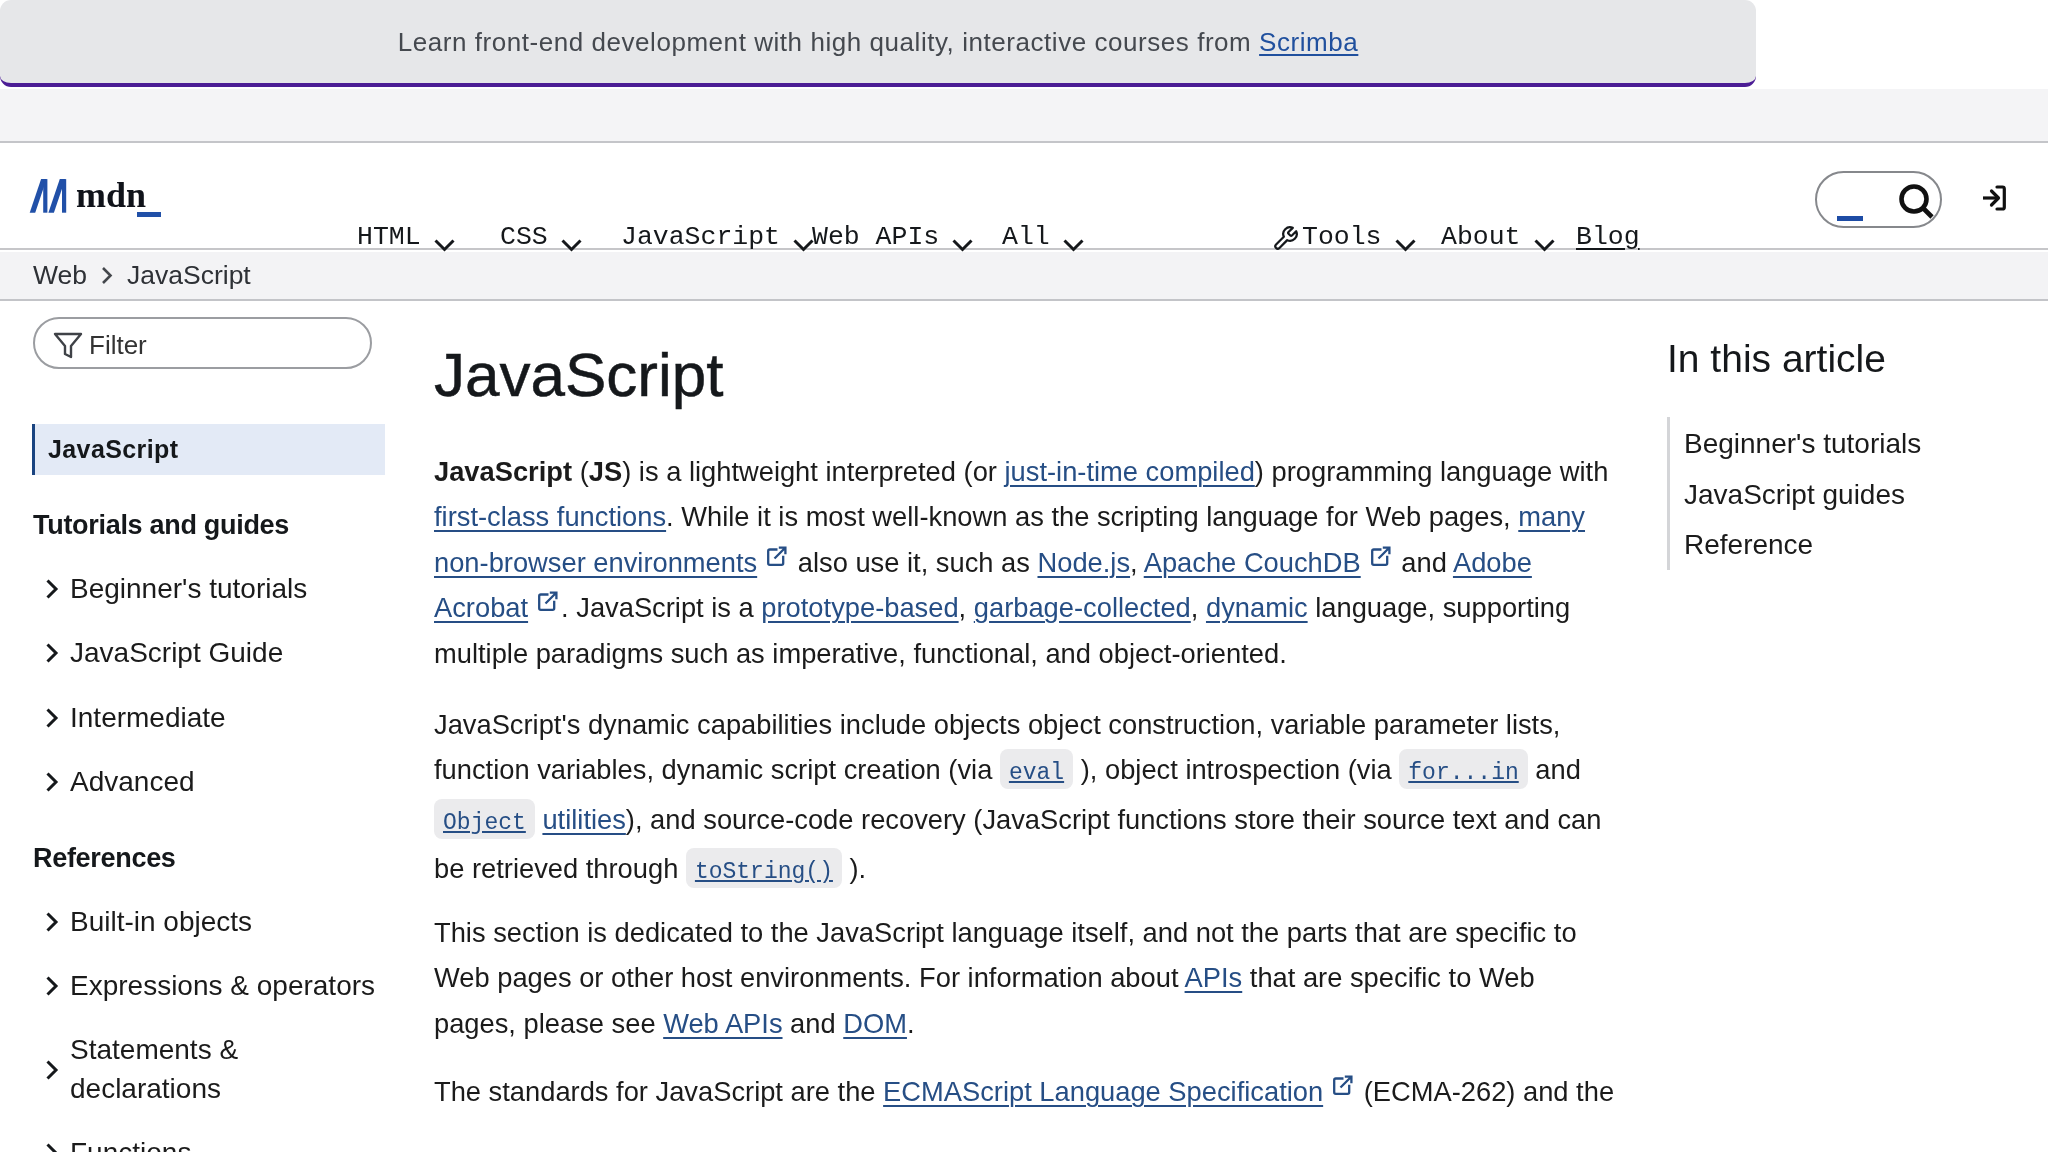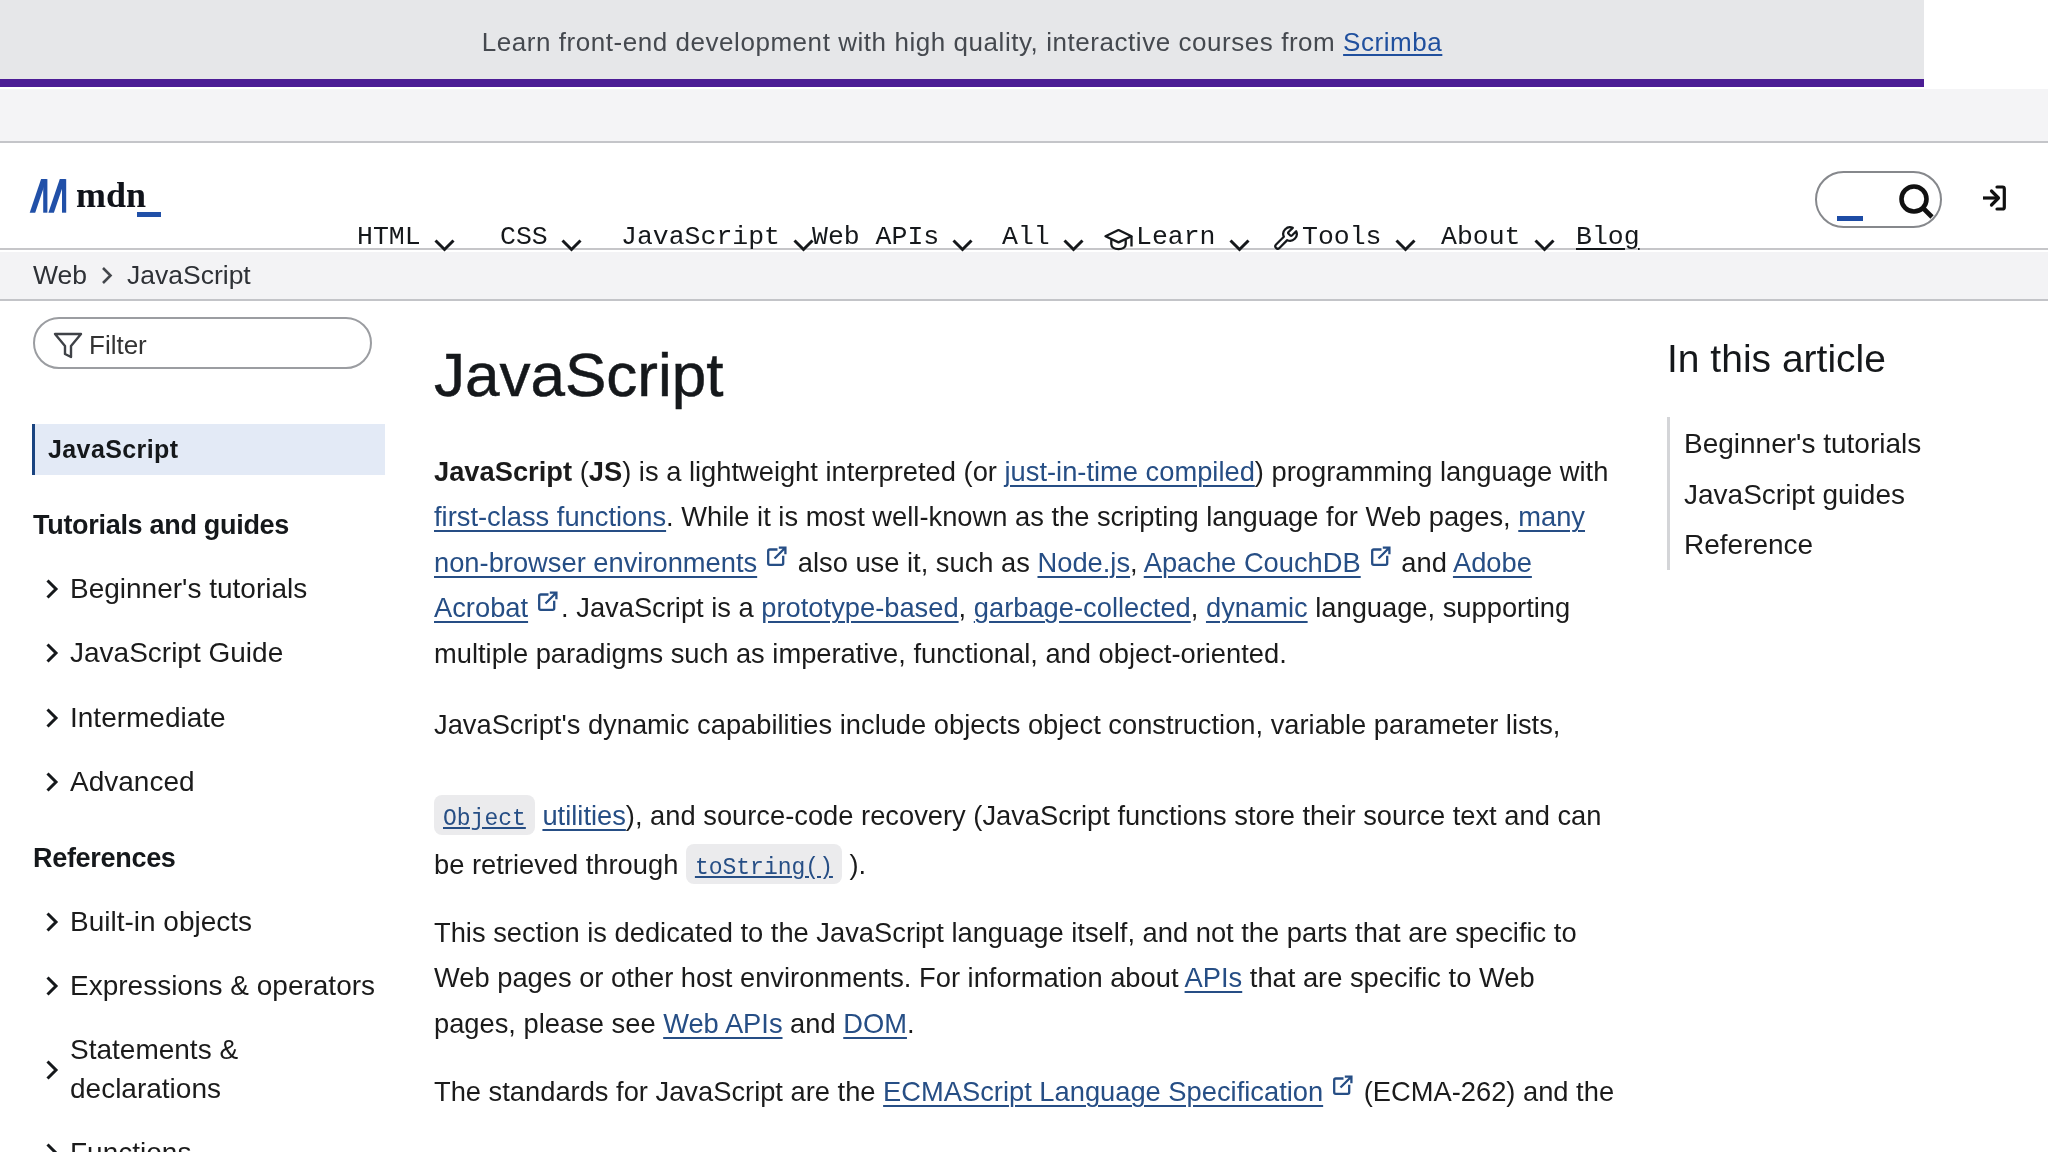--- a/index.html
+++ b/index.html
@@ -1,21 +1,21 @@
 <!DOCTYPE html>
 <html><head>
 <meta charset="utf-8">
 <style>
 * { margin:0; padding:0; box-sizing:border-box; }
 html,body { width:2048px; height:1152px; overflow:hidden; background:#fff; }
 body { font-family:"Liberation Sans", sans-serif; color:#1b1b1b; position:relative; filter:brightness(1); }
 a { text-decoration:none; color:inherit; }
 
 
-.band1 { position:absolute; left:0; top:0; width:1924px; height:87px; background:#e6e7e9; border-bottom:8px solid #4c1d95; }
+.band1 { position:absolute; left:0; top:0; width:1756px; height:87px; background:#e6e7e9; border-bottom:4px solid #4c1d95;border-radius:11px; }
 .band1 .txt { position:absolute; left:0; right:0; top:0; height:85px; display:flex; align-items:center; justify-content:center; font-size:26px; letter-spacing:0.55px; color:#45494f; }
 .band1 a { color:#20509e; text-decoration:underline; text-underline-offset:3px; }
 .band2 { position:absolute; left:0; top:89px; width:2048px; height:54px; background:#f4f4f6; border-bottom:2px solid #c4c5c9; }
 
 
 .hdr { position:absolute; left:0; top:145px; width:2048px; height:105px; background:#fff; border-bottom:2px solid #c6c6c9; }
 .logo { position:absolute; left:29px; top:31px; width:140px; height:50px; }
 .navitem { position:absolute; top:4px; height:103px; display:flex; align-items:flex-end; font-size:26.5px; color:#15181b; white-space:nowrap;font-family:Liberation Mono, monospace; }
 .navitem svg.chev { margin-left:13px; }
 .navitem svg.pre { margin-right:3px; }
@@ -80,27 +80,20 @@
   <div class="navitem" style="left:500px;">CSS<svg class="chev" width="21" height="13" viewBox="0 0 21 13" fill="none">
         <path d="M1.5 1.5 L10.5 10.5 L19.5 1.5" stroke="#15181b" stroke-width="3"></path>
       </svg></div>
   <div class="navitem" style="left:621px;">JavaScript<svg class="chev" width="21" height="13" viewBox="0 0 21 13" fill="none">
         <path d="M1.5 1.5 L10.5 10.5 L19.5 1.5" stroke="#15181b" stroke-width="3"></path>
       </svg></div>
   <div class="navitem" style="left:812px;">Web APIs<svg class="chev" width="21" height="13" viewBox="0 0 21 13" fill="none">
         <path d="M1.5 1.5 L10.5 10.5 L19.5 1.5" stroke="#15181b" stroke-width="3"></path>
       </svg></div>
   <div class="navitem" style="left:1002px;">All<svg class="chev" width="21" height="13" viewBox="0 0 21 13" fill="none">
-        <path d="M1.5 1.5 L10.5 10.5 L19.5 1.5" stroke="#15181b" stroke-width="3"></path>
-      </svg></div>
-  <div class="navitem" style="left:1104px;"><svg class="pre" width="29" height="23" viewBox="0 0 29 23" fill="none">
-        <path d="M14.5 1 L27.5 7.2 L14.5 13.4 L1.5 7.2 Z" stroke="#15181b" stroke-width="2.3" stroke-linejoin="round"></path>
-        <path d="M27.5 7.2 V17.5" stroke="#15181b" stroke-width="2.3"></path>
-        <path d="M7.3 10.5 v4.8 c0 2.9 3.2 4.8 7.2 4.8 s7.2-1.9 7.2-4.8 v-4.8" stroke="#15181b" stroke-width="2.3"></path>
-      </svg>Learn<svg class="chev" width="21" height="13" viewBox="0 0 21 13" fill="none">
         <path d="M1.5 1.5 L10.5 10.5 L19.5 1.5" stroke="#15181b" stroke-width="3"></path>
       </svg></div>
   <div class="navitem" style="left:1272px;"><svg class="pre" width="27" height="27" viewBox="0 0 24 24" fill="none">
         <path d="M14.7 6.3a1 1 0 0 0 0 1.4l1.6 1.6a1 1 0 0 0 1.4 0l3.77-3.77a6 6 0 0 1-7.94 7.94l-6.91 6.91a2.12 2.12 0 0 1-3-3l6.91-6.91a6 6 0 0 1 7.94-7.94l-3.76 3.76z" stroke="#15181b" stroke-width="2" stroke-linejoin="round"></path>
       </svg>Tools<svg class="chev" width="21" height="13" viewBox="0 0 21 13" fill="none">
         <path d="M1.5 1.5 L10.5 10.5 L19.5 1.5" stroke="#15181b" stroke-width="3"></path>
       </svg></div>
   <div class="navitem" style="left:1441px;">About<svg class="chev" width="21" height="13" viewBox="0 0 21 13" fill="none">
         <path d="M1.5 1.5 L10.5 10.5 L19.5 1.5" stroke="#15181b" stroke-width="3"></path>
       </svg></div>
@@ -183,21 +176,21 @@
         </svg></span> and <a href="#">Adobe</a></span><br>
 <span id="p1l4"><a href="#">Acrobat</a><span class="ext"><svg width="24" height="24" viewBox="0 0 24 24" fill="none">
           <path d="M13.5 4.5 H5.8 a1.6 1.6 0 0 0 -1.6 1.6 V18.2 a1.6 1.6 0 0 0 1.6 1.6 H17.6 a1.6 1.6 0 0 0 1.6 -1.6 V10.7" stroke="#264e85" stroke-width="2.3"></path>
           <path d="M10.5 13.5 L21.2 2.8 M14.8 2.6 H21.4 V9.2" stroke="#264e85" stroke-width="2.3"></path>
         </svg></span>. JavaScript is a <a href="#">prototype-based</a>, <a href="#">garbage-collected</a>, <a href="#">dynamic</a> language, supporting</span><br>
 <span id="p1l5">multiple paradigms such as imperative, functional, and object-oriented.</span>
 </div>
 
 <div class="para" style="top:702px;">
 <span id="p2l1">JavaScript's dynamic capabilities include objects object construction, variable parameter lists,</span><br>
-<br>
+<span id="p2l2">function variables, dynamic script creation (via <code class="chip"><a href="#">eval</a></code> ), object introspection (via <code class="chip"><a href="#">for...in</a></code> and</span><br>
 <span id="p2l3"><code class="chip"><a href="#">Object</a></code> <a href="#">utilities</a>), and source-code recovery (JavaScript functions store their source text and can</span><br>
 <span id="p2l4">be retrieved through <code class="chip"><a href="#">toString()</a></code> ).</span>
 </div>
 
 <div class="para" style="top:910px;">
 <span id="p3l1">This section is dedicated to the JavaScript language itself, and not the parts that are specific to</span><br>
 <span id="p3l2">Web pages or other host environments. For information about <a href="#">APIs</a> that are specific to Web</span><br>
 <span id="p3l3">pages, please see <a href="#">Web APIs</a> and <a href="#">DOM</a>.</span>
 </div>
 

